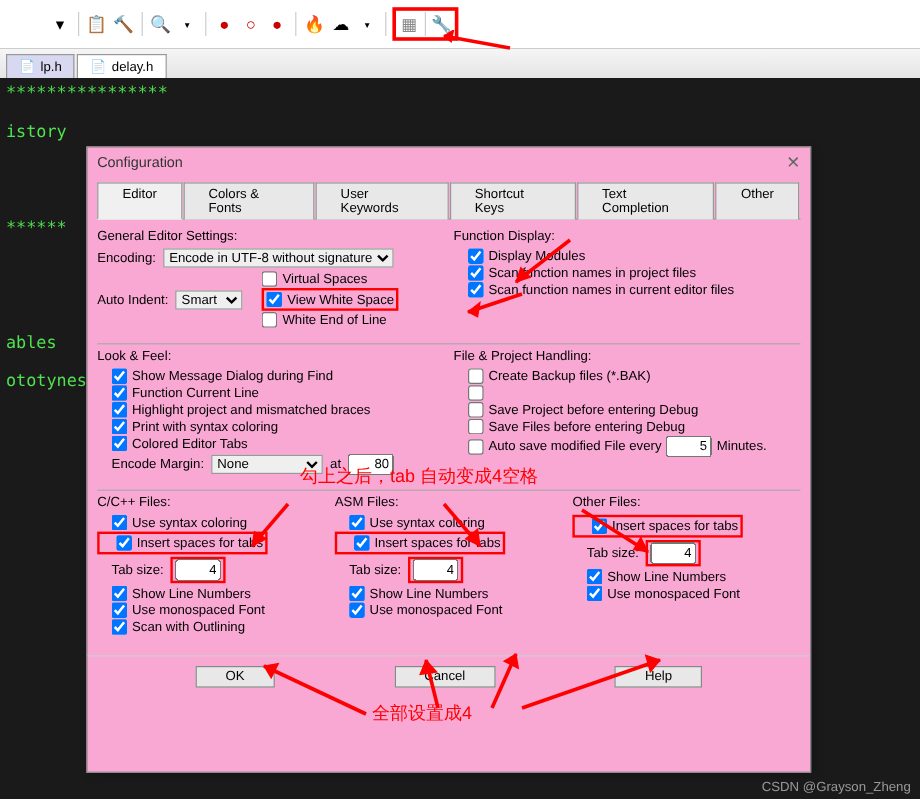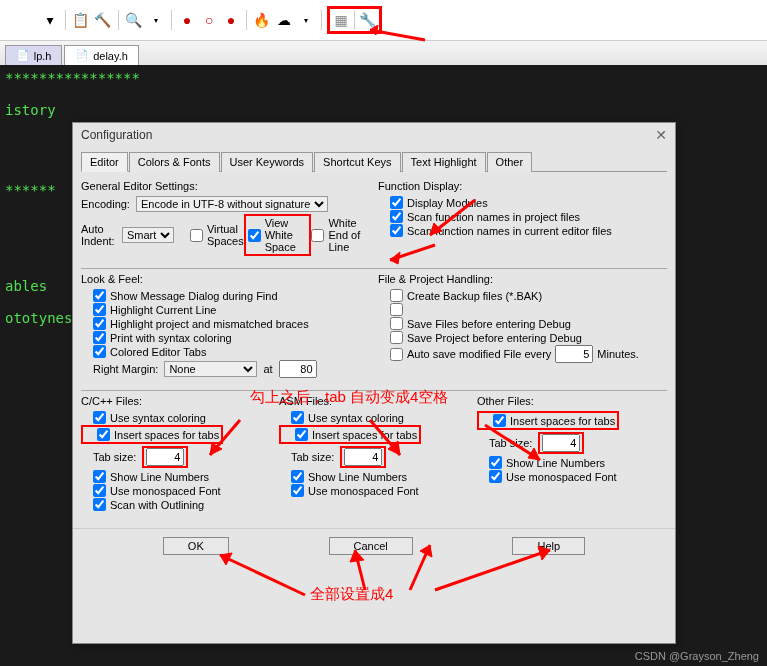--- a/index.html
+++ b/index.html
@@ -5,25 +5,25 @@
 body{margin:0;padding:0;font-family:Tahoma,Arial,sans-serif;font-size:11px;background:#fff;width:767px;height:666px;overflow:hidden;position:relative}
 .toolbar{height:40px;background:#fff;border-bottom:1px solid #ccc;display:flex;align-items:center;padding-left:40px;gap:2px}
 .tbtn{width:20px;height:20px;display:flex;align-items:center;justify-content:center;cursor:pointer;font-size:14px}
 .tsep{width:1px;height:20px;background:#ccc;margin:0 3px}
 .tbox{border:3px solid #f00;display:inline-flex;padding:1px}
 .tabs-row{height:24px;background:linear-gradient(#f5f5f5,#e5e5e5);display:flex;align-items:flex-end;padding-left:5px}
 .ftab{padding:3px 10px;font-size:11px;border:1px solid #999;border-bottom:none;margin-right:2px;display:flex;align-items:center;gap:4px}
 .ftab.active{background:#fff}
 .ftab:not(.active){background:#d8d8f0}
 .code-bg{background:#1a1a1a;color:#50e050;font-family:monospace;font-size:14px;height:600px;padding:5px;position:relative}
-.dialog{position:absolute;top:122px;left:72px;width:602px;height:520px;background:#e5e5e5;border:1px solid #888;box-shadow:2px 2px 8px rgba(0,0,0,0.3)}
+.dialog{position:absolute;top:122px;left:72px;width:602px;height:520px;background:#f9a8d4;border:1px solid #888;box-shadow:2px 2px 8px rgba(0,0,0,0.3)}
 .dlg-title{height:24px;display:flex;align-items:center;justify-content:space-between;padding:0 8px;font-size:12px;color:#333}
 .dlg-close{cursor:pointer;color:#666;font-size:14px}
 .dlg-tabs{display:flex;margin:4px 8px 0 8px;border-bottom:1px solid #999}
-.dlg-tab{padding:3px 8px;font-size:11px;border:1px solid #999;border-bottom:none;margin-right:1px;background:#e8e8e8;position:relative;top:1px;cursor:pointer}
+.dlg-tab{padding:3px 20px;font-size:11px;border:1px solid #999;border-bottom:none;margin-right:1px;background:#e8e8e8;position:relative;top:1px;cursor:pointer}
 .dlg-tab.active{background:#f0f0f0;border-bottom:1px solid #f0f0f0}
 .dlg-body{padding:8px;display:flex;flex-direction:column;gap:4px}
 .row2{display:flex;gap:8px}
 .group{border-top:1px solid #aaa;padding-top:4px;margin-top:6px}
 .gtitle{font-size:11px;margin-bottom:4px}
 .col{flex:1}
 .cb{display:flex;align-items:center;gap:4px;font-size:11px;margin:1px 0;padding-left:12px}
 .cb input{margin:0}
 .hl{border:2px solid #f00;display:inline-block;padding:0 2px}
 .sel{font-size:11px;border:1px solid #999}
@@ -81,36 +81,36 @@
 <div class="dialog">
 <div class="dlg-title">
 <span>Configuration</span>
 <span class="dlg-close">✕</span>
 </div>
 <div class="dlg-tabs">
 <div class="dlg-tab active">Editor</div>
 <div class="dlg-tab">Colors &amp; Fonts</div>
 <div class="dlg-tab">User Keywords</div>
 <div class="dlg-tab">Shortcut Keys</div>
-<div class="dlg-tab">Text Highlight</div>
+<div class="dlg-tab">Text Completion</div>
 <div class="dlg-tab">Other</div>
 </div>
 
 <div class="dlg-body">
 <div class="row2">
 <div class="col">
  <div class="gtitle">General Editor Settings:</div>
  <div class="field">
             <span class="lbl">Encoding:</span>
   <select class="sel"><option>Encode in UTF-8 without signature</option></select>
           </div>
  <div class="field">
             <span class="lbl">Auto Indent:</span>
   <select class="sel" style="width:56px"><option>Smart</option></select>
-  <div style="display:flex;flex-direction:row;margin-left:10px">
+  <div style="display:flex;flex-direction:column;margin-left:10px">
    <label class="cb" style="padding-left:0">
                 <input type="checkbox" style="">
                 <span>Virtual Spaces</span>
               </label>
    <span class="hl">
                 <label class="cb" style="padding-left:0">
                   <input type="checkbox" checked="" style="">
                   <span>View White Space</span>
                 </label>
               </span>
@@ -140,57 +140,57 @@
 
 <div class="row2 group">
 <div class="col">
  <div class="gtitle">Look &amp; Feel:</div>
  <label class="cb">
             <input type="checkbox" checked="" style="">
             <span>Show Message Dialog during Find</span>
           </label>
  <label class="cb">
             <input type="checkbox" checked="" style="">
-            <span>Highlight Current Line</span>
+            <span>Function Current Line</span>
           </label>
  <label class="cb">
             <input type="checkbox" checked="" style="">
             <span>Highlight project and mismatched braces</span>
           </label>
  <label class="cb">
             <input type="checkbox" checked="" style="">
             <span>Print with syntax coloring</span>
           </label>
  <label class="cb">
             <input type="checkbox" checked="" style="">
             <span>Colored Editor Tabs</span>
           </label>
  <div class="field" style="padding-left:12px">
-            <span class="lbl">Right Margin:</span>
+            <span class="lbl">Encode Margin:</span>
   <select class="sel" style="width:93px"><option>None</option></select>
   <span class="lbl">at</span>
   <input class="spin" value="80" style="">
  </div>
 </div>
 <div class="col">
  <div class="gtitle">File &amp; Project Handling:</div>
  <label class="cb">
             <input type="checkbox" style="">
             <span>Create Backup files (*.BAK)</span>
           </label>
  <label class="cb">
             <input type="checkbox" style="">
           </label>
  <label class="cb">
             <input type="checkbox" style="">
+            <span>Save Project before entering Debug</span>
+          </label>
+ <label class="cb">
+            <input type="checkbox" style="">
             <span>Save Files before entering Debug</span>
-          </label>
- <label class="cb">
-            <input type="checkbox" style="">
-            <span>Save Project before entering Debug</span>
           </label>
  <label class="cb">
             <input type="checkbox" style="">
             <span>Auto save modified File every</span>
   <input class="spin" value="5" style="">
   <span>Minutes.</span>
           </label>
 </div>
 </div>
 

